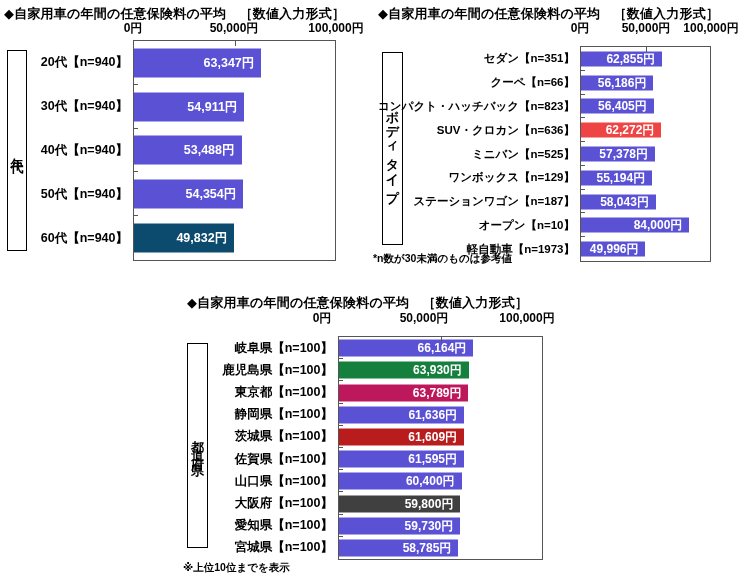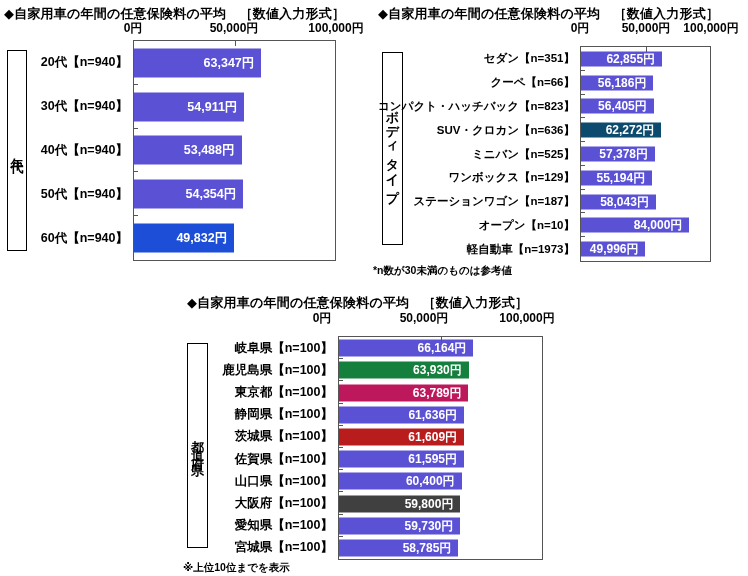--- a/index.html
+++ b/index.html
@@ -122,21 +122,21 @@
   #c1 .plot   { left: 133px; top: 40px; width: 203px; height: 221px; }
 
   
   #c2 { --labelw: 176px; --labelfs: 11.5px; --barh: 15px; --valfs: 12px; }
   #c2 .title    { left: 378px; top: 5px; }
   #c2 .t0       { left: 580px; top: 20px; }
   #c2 .t1       { left: 646px; top: 20px; }
   #c2 .t2       { left: 711px; top: 20px; }
   #c2 .catbox   { left: 382px; top: 52px; width: 21px; height: 193px; letter-spacing: 1px; }
   #c2 .plot     { left: 580px; top: 46px; width: 131px; height: 216px; }
-  #c2 .footnote { left: 373px; top: 264px; }
+  #c2 .footnote { left: 373px; top: 252px; }
 
   
   #c3 { --labelw: 112px; --labelfs: 12.5px; --barh: 17px; --valfs: 12px; }
   #c3 .title    { left: 187px; top: 294px; }
   #c3 .t0       { left: 322px; top: 310px; }
   #c3 .t1       { left: 424px; top: 310px; }
   #c3 .t2       { left: 527px; top: 310px; }
   #c3 .catbox   { left: 187px; top: 343px; width: 21px; height: 205px; letter-spacing: 8px; }
   #c3 .plot     { left: 322px; top: 336px; width: 205px; height: 224px; margin-left: 16px; }
   #c3 .footnote { left: 183px; top: 561px; }
@@ -174,21 +174,21 @@
           </div>
         </div>
         <div class="row">
           <div class="row-label">50代【n=940】</div>
           <div class="bar" style="width: 54.354%; background: rgb(91, 81, 212);">
             <span class="bar-value">54,354円</span>
           </div>
         </div>
         <div class="row">
           <div class="row-label">60代【n=940】</div>
-          <div class="bar" style="width: 49.832%; background: #1d4ed8;">
+          <div class="bar" style="width: 49.832%; background: #0c4a6e;">
             <span class="bar-value">49,832円</span>
           </div>
         </div>
       </div>
   </section>
 
   <section id="c2">
     <div class="title">◆自家用車の年間の任意保険料の平均　［数値入力形式］</div>
     <span class="tick t0">0円</span>
     <span class="tick t1">50,000円</span>
@@ -210,21 +210,21 @@
           </div>
         </div>
         <div class="row">
           <div class="row-label">コンパクト・ハッチバック【n=823】</div>
           <div class="bar" style="width: 56.405%; background: rgb(91, 81, 212);">
             <span class="bar-value">56,405円</span>
           </div>
         </div>
         <div class="row">
           <div class="row-label">SUV・クロカン【n=636】</div>
-          <div class="bar" style="width: 62.272%; background: #0c4a6e; align-items: center;">
+          <div class="bar" style="width: 62.272%; background: #ef4444; align-items: center;">
             <span class="bar-value">62,272円</span>
           </div>
         </div>
         <div class="row">
           <div class="row-label">ミニバン【n=525】</div>
           <div class="bar" style="width: 57.378%; background: rgb(91, 81, 212);">
             <span class="bar-value">57,378円</span>
           </div>
         </div>
         <div class="row">

